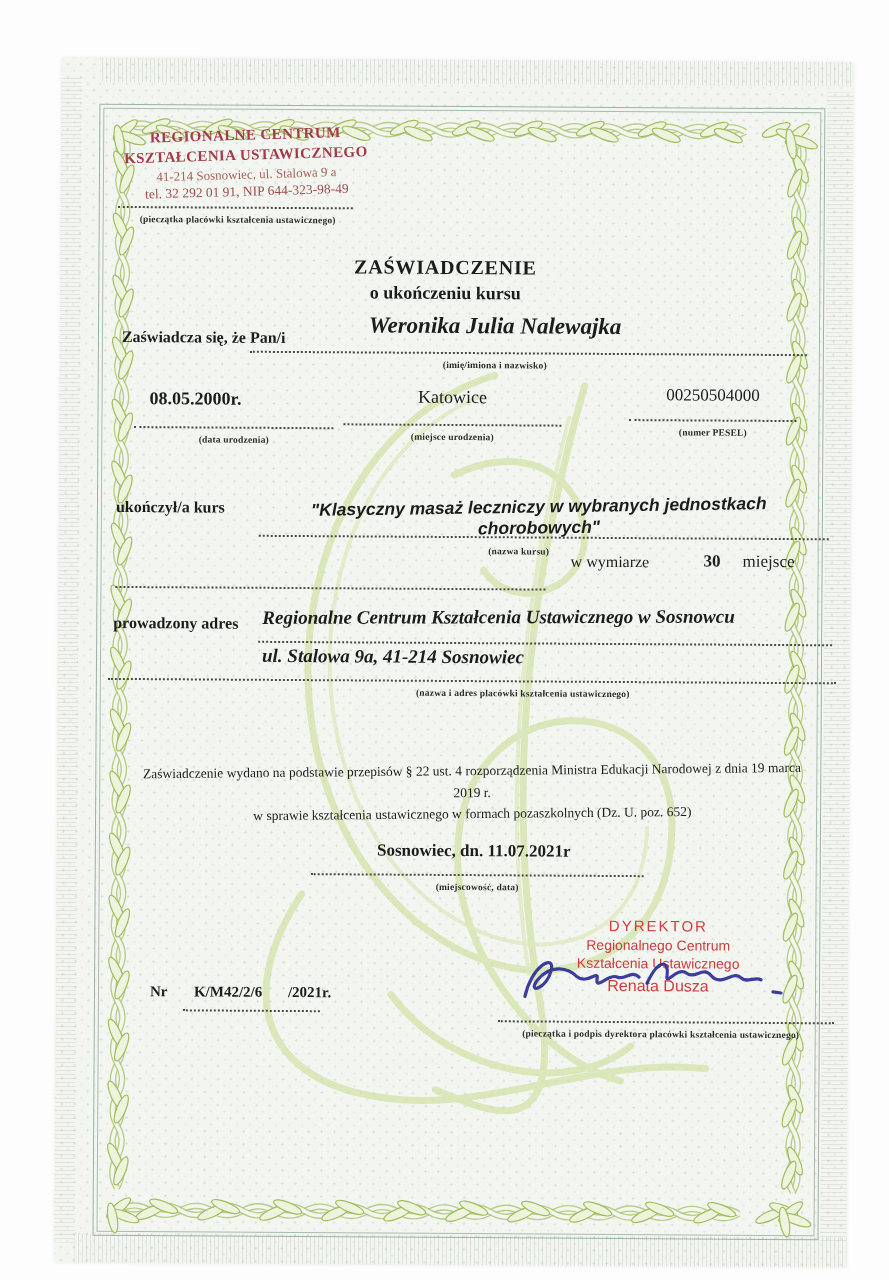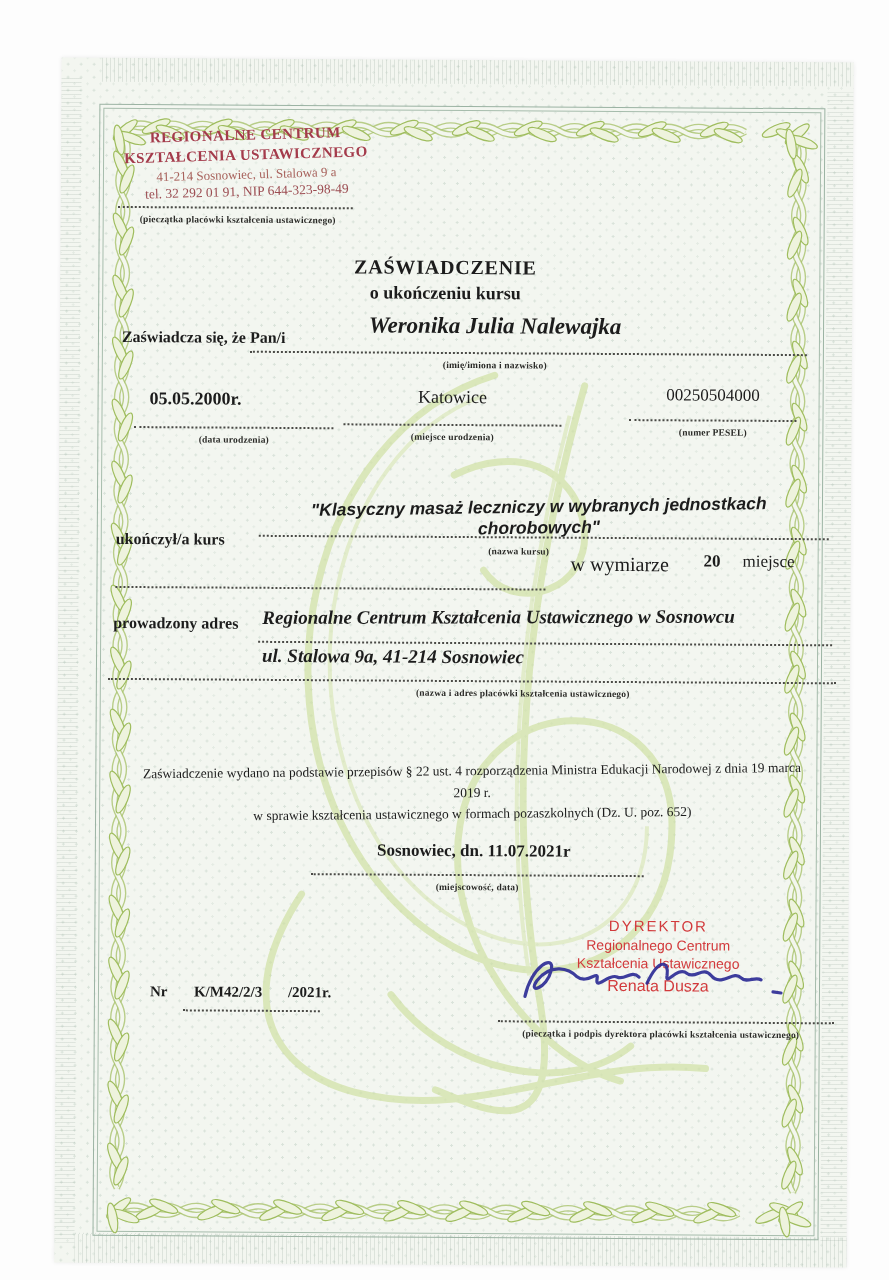--- a/index.html
+++ b/index.html
@@ -225,39 +225,39 @@
     <div class="caption" style="left:52px;top:156px;width:250px;">(pieczątka placówki kształcenia ustawicznego)</div>
 
     <div class="abs title" style="left:85px;top:196px;width:600px;">ZAŚWIADCZENIE</div>
     <div class="abs subtitle" style="left:85px;top:220px;width:600px;">o ukończeniu kursu</div>
 
     <div class="abs lbl" style="left:62px;top:270px;">Zaświadcza się, że Pan/i</div>
     <div class="abs bigname" style="left:150px;top:253px;width:570px;">Weronika Julia Nalewajka</div>
     <div class="dotted" style="left:190px;top:292px;width:557px;"></div>
     <div class="caption" style="left:300px;top:300px;width:270px;">(imię/imiona i nazwisko)</div>
 
-    <div class="abs field" style="left:90px;top:330px;font-weight:600;">05.05.2000r.</div>
+    <div class="abs field" style="left:90px;top:330px;font-weight:600;">08.05.2000r.</div>
     <div class="dotted" style="left:75px;top:368px;width:199px;"></div>
     <div class="caption" style="left:75px;top:376px;width:199px;">(data urodzenia)</div>
 
     <div class="abs field" style="left:284px;top:327px;width:218px;text-align:center;">Katowice</div>
     <div class="dotted" style="left:284px;top:364px;width:218px;"></div>
     <div class="caption" style="left:284px;top:372px;width:218px;">(miejsce urodzenia)</div>
 
     <div class="abs field" style="left:570px;top:324px;width:167px;text-align:center;font-size:17px;">00250504000</div>
     <div class="dotted" style="left:570px;top:358px;width:167px;"></div>
     <div class="caption" style="left:570px;top:366px;width:167px;">(numer PESEL)</div>
 
-    <div class="abs lbl" style="left:57px;top:472px;">ukończył/a kurs</div>
+    <div class="abs lbl" style="left:57px;top:440px;">ukończył/a kurs</div>
     <div class="abs course" style="left:195px;top:436px;width:570px;">"Klasyczny masaż leczniczy w wybranych jednostkach chorobowych"</div>
     <div class="dotted" style="left:200px;top:476px;width:570px;"></div>
     <div class="caption" style="left:330px;top:486px;width:260px;">(nazwa kursu)</div>
 
-    <div class="abs" style="left:512px;top:492px;font-size:20px;">w wymiarze</div>
-    <div class="abs" style="left:645px;top:490px;font-size:17px;font-weight:bold;">20</div>
+    <div class="abs" style="left:512px;top:492px;font-size:16px;">w wymiarze</div>
+    <div class="abs" style="left:645px;top:490px;font-size:17px;font-weight:bold;">30</div>
     <div class="abs" style="left:684px;top:490px;font-size:17px;">miejsce</div>
     <div class="dotted" style="left:57px;top:528px;width:430px;"></div>
 
     <div class="abs lbl" style="left:55px;top:556px;">prowadzony adres</div>
     <div class="abs provider" style="left:204px;top:546px;transform:rotate(-0.5deg);">Regionalne Centrum Kształcenia Ustawicznego w Sosnowcu</div>
     <div class="dotted" style="left:200px;top:582px;width:574px;"></div>
     <div class="abs provider" style="left:204px;top:586px;">ul. Stalowa 9a, 41-214 Sosnowiec</div>
     <div class="dotted" style="left:50px;top:620px;width:728px;"></div>
     <div class="caption" style="left:300px;top:628px;width:330px;">(nazwa i adres placówki kształcenia ustawicznego)</div>
 
@@ -280,18 +280,18 @@
       <g fill="none" stroke="#2e2d96" stroke-width="3.2" stroke-linecap="round" opacity="0.92">
         <path d="M 14 58 C 20 28 44 14 40 32 C 36 50 16 56 26 42 C 40 24 58 30 66 38 C 76 46 88 30 86 40 C 84 52 98 34 106 38 C 114 42 120 30 128 38"></path>
         <path d="M 136 44 C 148 18 158 22 156 36 C 154 48 166 26 176 34 C 184 40 192 26 200 36 C 210 48 222 30 230 38 C 236 44 244 36 250 40"></path>
         <path d="M 262 52 l 8 1"></path>
       </g>
     </svg>
     <div class="dotted" style="left:442px;top:960px;width:336px;"></div>
     <div class="caption" style="left:420px;top:968px;width:370px;">(pieczątka i podpis dyrektora placówki kształcenia ustawicznego)</div>
 
     <div class="abs nr" style="left:94px;top:925px;">Nr</div>
-    <div class="abs nr" style="left:138px;top:925px;">K/M42/2/3</div>
+    <div class="abs nr" style="left:138px;top:925px;">K/M42/2/6</div>
     <div class="abs nr" style="left:232px;top:925px;">/2021r.</div>
     <div class="dotted" style="left:127px;top:951px;width:137px;"></div>
 
   </div>
 </div>
 
 </body></html>

